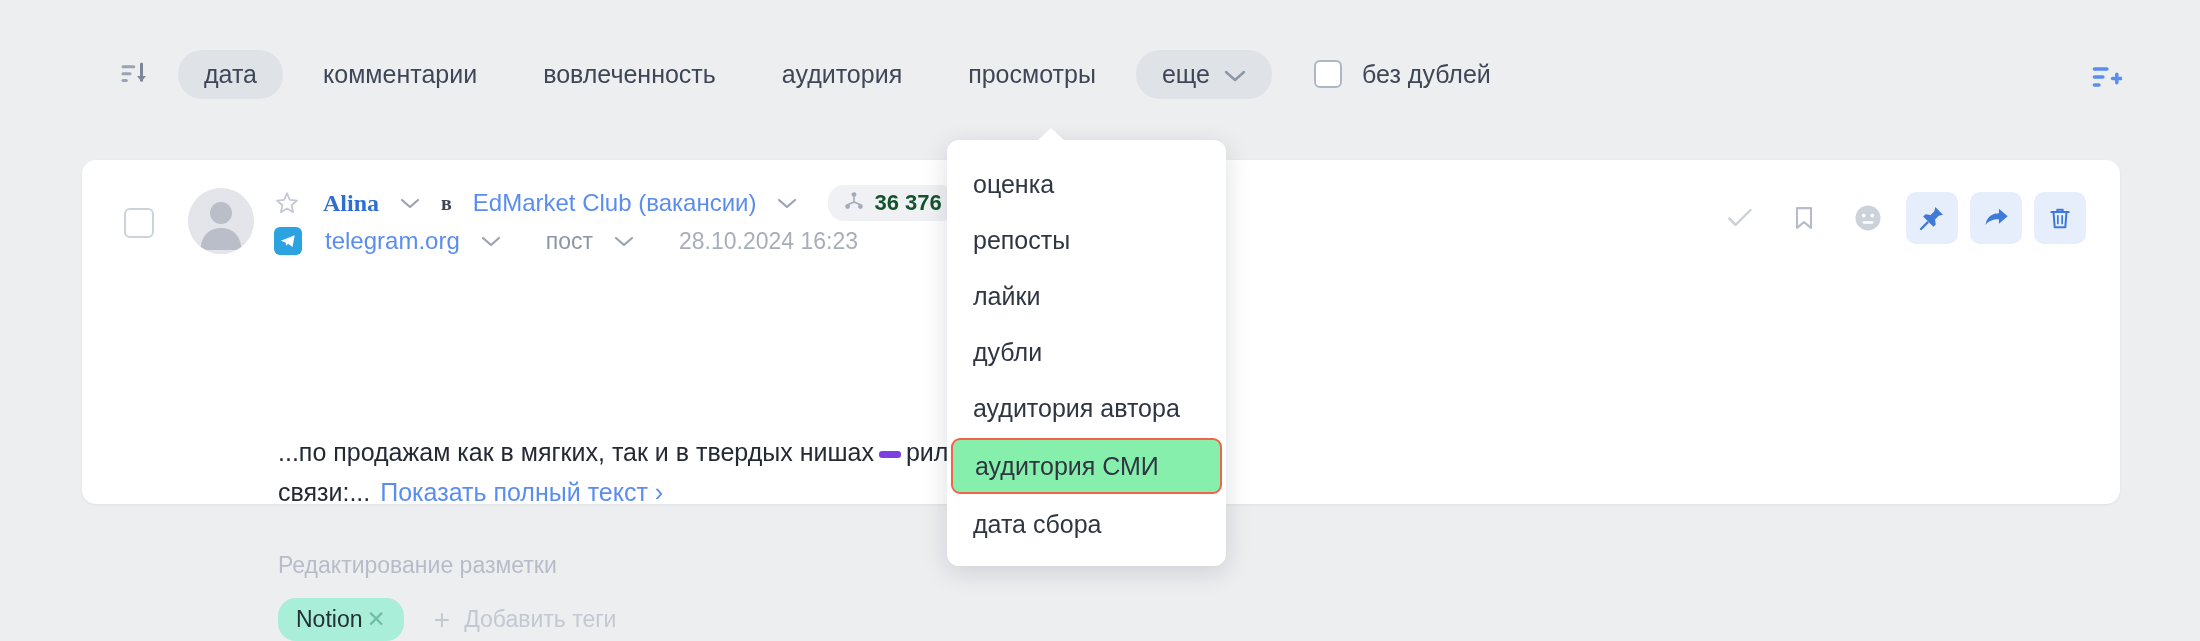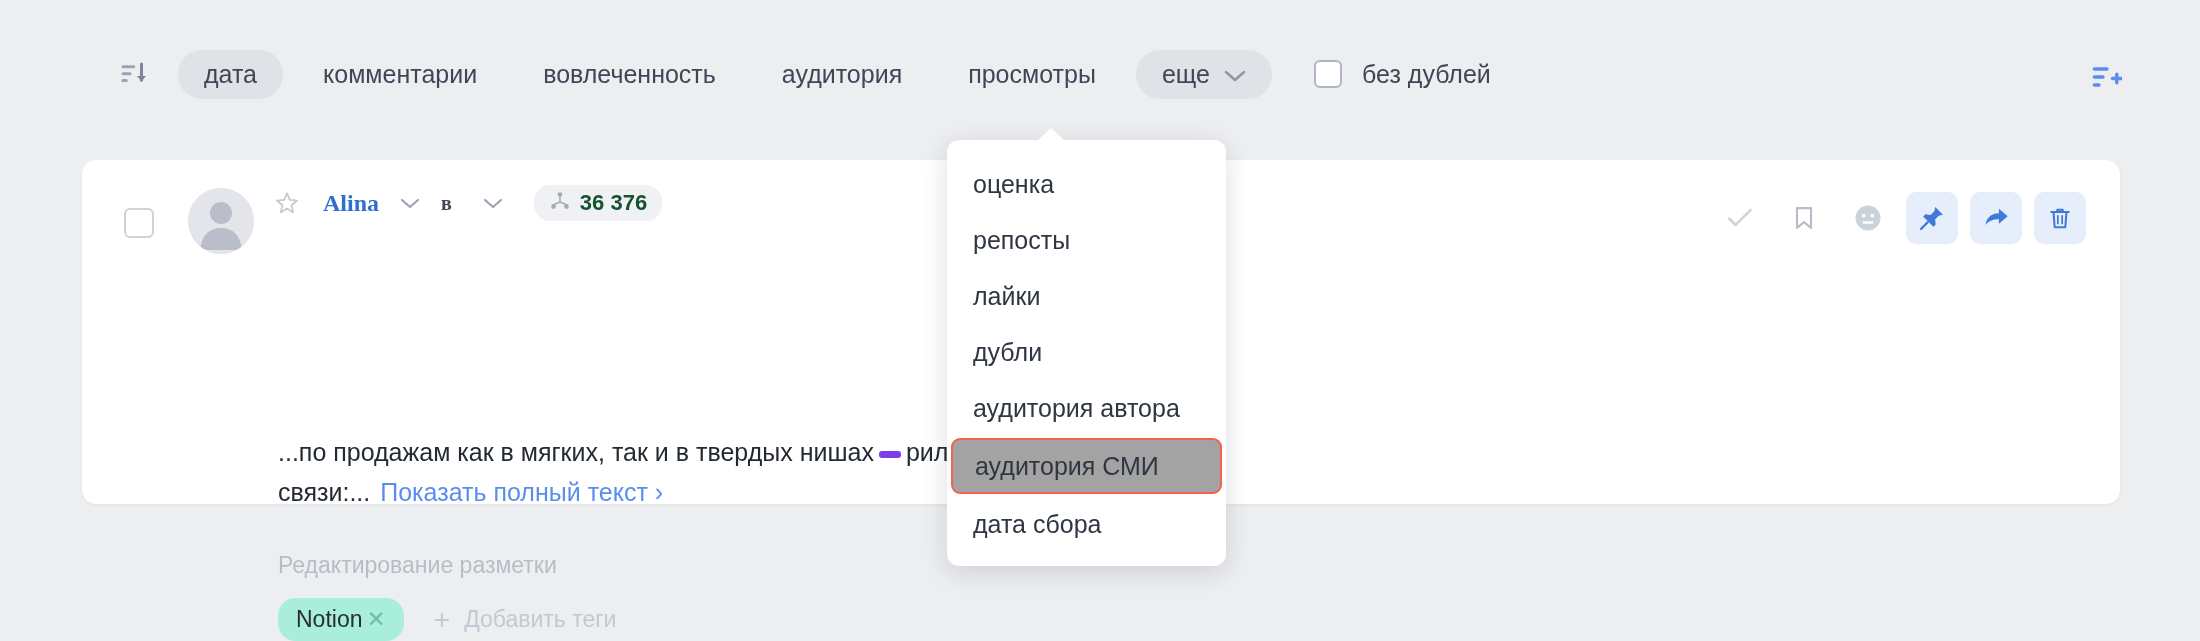--- a/index.html
+++ b/index.html
@@ -306,21 +306,21 @@
   }
   .dd-item {
     font-size: 25px;
     color: #2f3642;
     padding: 11px 26px;
     cursor: pointer;
     white-space: nowrap;
     line-height: 34px;
   }
   .dd-item.highlight {
-    background: #a3a3a3;
+    background: #86efac;
     border: 2px solid #f4624b;
     border-radius: 9px;
     margin: 2px 4px;
     padding: 9px 22px;
   }
 </style>
 </head>
 <body>
 
 <div class="toolbar">
@@ -392,38 +392,59 @@
           <path d="M12 3 L14.6 9.1 L21.2 9.7 L16.2 14.1 L17.7 20.6 L12 17.1 L6.3 20.6 L7.8 14.1 L2.8 9.7 L9.4 9.1 Z" stroke="#c3c9d2" stroke-width="1.6" fill="none" stroke-linejoin="round"></path>
         </svg>
       </span>
       <span class="author">Alina</span>
       <span class="mini-chev">
         <svg width="20" height="13" viewBox="0 0 20 13" fill="none">
           <path d="M2 3 L10 10 L18 3" stroke="#9aa3b2" stroke-width="2.2" fill="none" stroke-linecap="round" stroke-linejoin="round"></path>
         </svg>
       </span>
       <span class="in-word">в</span>
+      <span class="channel">EdMarket Club (вакансии)</span>
       <span class="mini-chev">
         <svg width="20" height="13" viewBox="0 0 20 13" fill="none">
           <path d="M2 3 L10 10 L18 3" stroke="#9aa3b2" stroke-width="2.2" fill="none" stroke-linecap="round" stroke-linejoin="round"></path>
         </svg>
       </span>
       <span class="aud-badge">
         <span>
           <svg width="22" height="22" viewBox="0 0 24 24" fill="none">
             <circle cx="12" cy="5" r="2.6" fill="#a4abb8"></circle>
             <circle cx="5" cy="18" r="2.6" fill="#a4abb8"></circle>
             <circle cx="19" cy="18" r="2.6" fill="#a4abb8"></circle>
             <path d="M12 8 L12 13 M12 13 L5.6 15.8 M12 13 L18.4 15.8" stroke="#a4abb8" stroke-width="1.7" stroke-linecap="round"></path>
           </svg>
         </span>
         <span class="num">36 376</span>
       </span>
     </div>
 
+    <div class="meta-row">
+      <span class="tg-icon">
+        <svg width="18" height="18" viewBox="0 0 24 24">
+          <path d="M2.5 11.8 L21 4.2 L18 20 L12.2 15.6 L9.4 18.4 L9.1 14.3 Z" fill="#ffffff"></path>
+        </svg>
+      </span>
+      <span class="source">telegram.org</span>
+      <span class="mini-chev">
+        <svg width="20" height="13" viewBox="0 0 20 13" fill="none">
+          <path d="M2 3 L10 10 L18 3" stroke="#9aa3b2" stroke-width="2.2" fill="none" stroke-linecap="round" stroke-linejoin="round"></path>
+        </svg>
+      </span>
+      <span class="ptype">пост</span>
+      <span class="mini-chev">
+        <svg width="20" height="13" viewBox="0 0 20 13" fill="none">
+          <path d="M2 3 L10 10 L18 3" stroke="#9aa3b2" stroke-width="2.2" fill="none" stroke-linecap="round" stroke-linejoin="round"></path>
+        </svg>
+      </span>
+      <span class="pdate">28.10.2024 16:23</span>
+    </div>
   </div>
 
   <div class="body-text">
     <span>...по продажам как в мягких, так и в твердых нишах</span><span class="purple-dash"></span><span>рилс</span><span>ь кейсы Для</span><br>
     <span>связи:...</span><span class="show-more">Показать полный текст ›</span>
   </div>
 
   <div class="markup-label">Редактирование разметки</div>
 
   <div class="tags-row">

